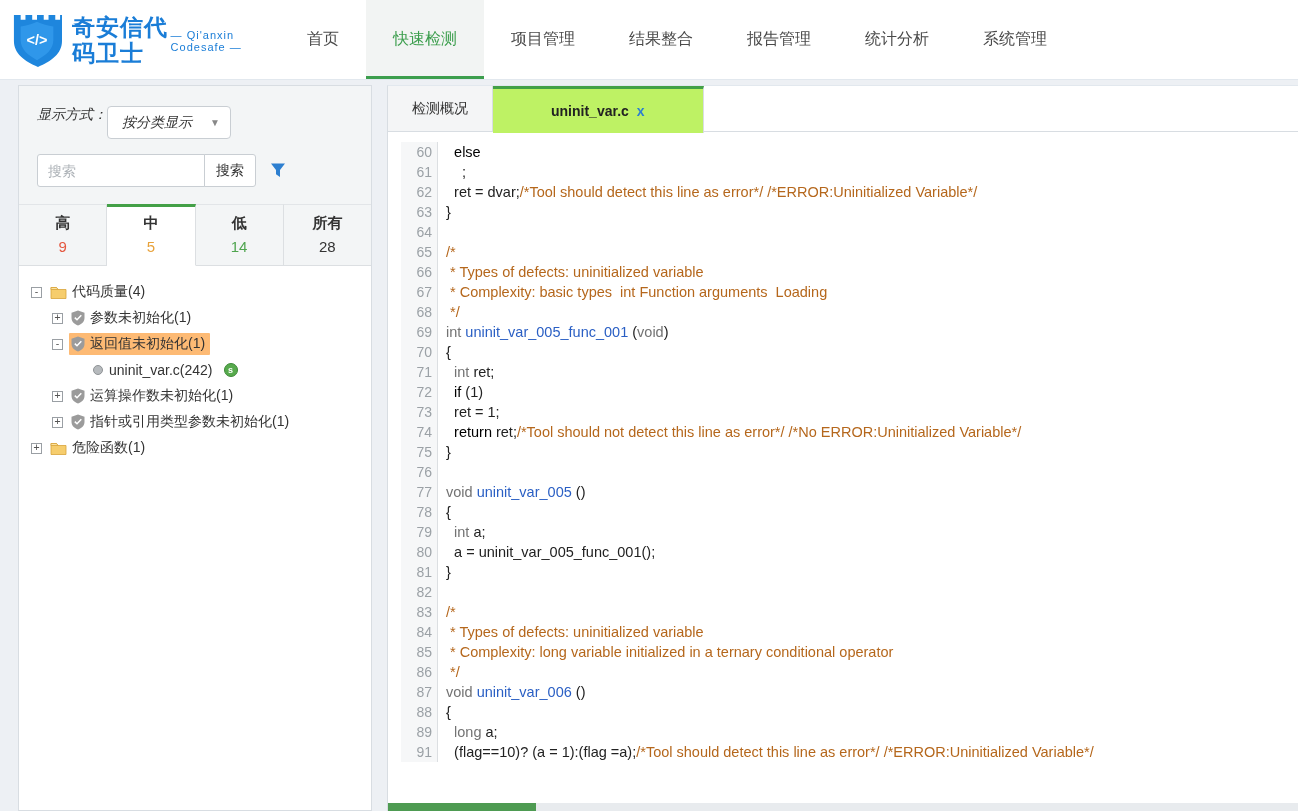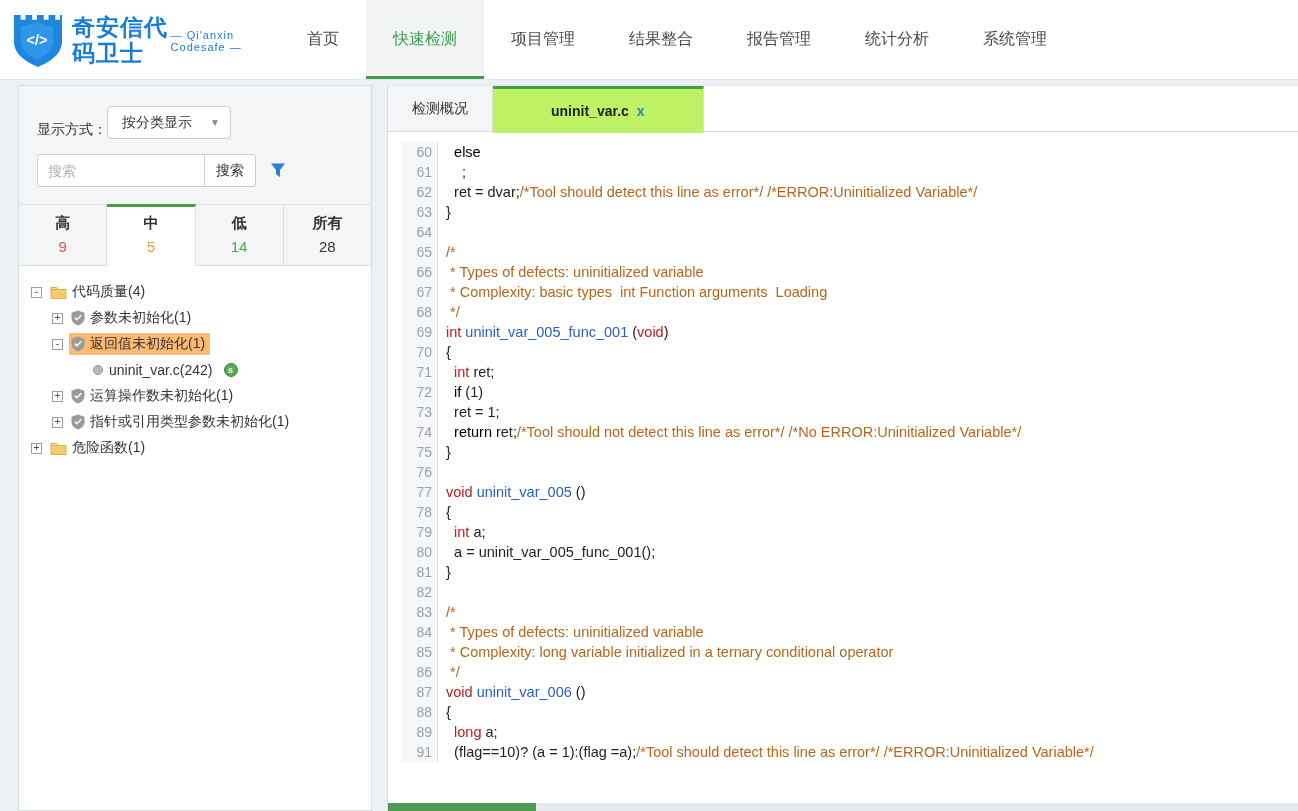--- a/index.html
+++ b/index.html
@@ -15,21 +15,21 @@
   .logo-title { color:#1a7dd7; font-size:23px; font-weight:bold; letter-spacing:1px; line-height:26px; }
   .logo-sub { color:#1a7dd7; font-size:11px; margin-top:3px; letter-spacing:1px; }
   .nav { display:flex; align-items:stretch; margin-left:28px; }
   .nav-item { display:flex; align-items:center; padding:0 27px; font-size:16px; color:#4a4a4a; cursor:pointer; }
   .nav-item.active { background:#f2f4f3; color:#3c9e4d; border-bottom:3px solid #3c9e4d; padding-top:3px; }
 
   
   .sidebar { position:absolute; left:18px; top:85px; width:354px; height:726px;
              background:#fff; border:1px solid #d8dde2; }
   .sidebar-top { background:#f3f5f6; }
-  .ctl-row { display:flex; align-items:flex-end; padding:20px 0 0 18px; }
+  .ctl-row { display:flex; align-items:flex-start; padding:20px 0 0 18px;font-style:italic; }
   .ctl-lbl { font-size:14px; color:#333; }
   .select { display:inline-flex; align-items:center; justify-content:space-between; width:124px; height:33px;
             background:#fff; border:1px solid #c9ced3; border-radius:4px; padding:0 10px 0 14px;
             font-size:14px; color:#333; cursor:pointer; }
   .caret { color:#888; font-size:10px; margin-left:6px; }
   .search-row { display:flex; align-items:center; padding:15px 0 17px 18px; }
   .search-input { width:168px; height:33px; border:1px solid #c9ced3; border-radius:3px 0 0 3px;
                   padding:0 10px; font-size:14px; color:#333; outline:none; background:#fff;
                   font-family:"Liberation Sans", sans-serif; }
   .search-input::placeholder { color:#aeb3b8; }
@@ -68,21 +68,21 @@
   .doc-tab.active { background:#bef264; border-top:3px solid #43a047; font-weight:bold; color:#222;
                     height:47px; padding:0 58px;align-items:center; }
   .doc-close { color:#2d7fd0; margin-left:8px; font-weight:bold; font-size:14px; }
 
   .code { position:absolute; left:0; top:47px; right:0; bottom:10px; overflow:hidden; padding-top:9px; }
   .code-row { display:flex; height:20px; line-height:20px; font-size:14.5px;align-items:flex-end; }
   .ln { flex:none; width:37px; margin-left:13px; text-align:right; padding-right:5px; color:#9ba1a6;
         background:#f6f7f8; border-right:1px solid #dcdfe2; font-size:14px; }
   .src { white-space:pre; padding-left:8px; color:#222; }
   .tok-kw  { color:#000000; }
-  .tok-type{ color:#b91c1c; }
+  .tok-type{ color:#737373; }
   .tok-fn  { color:#2a5fc4; }
   .tok-cmt { color:#b5671c; }
 
   .hscroll { position:absolute; left:0; right:0; bottom:0; height:8px; background:#e8ebee; }
   .hthumb { position:absolute; left:0; top:0; height:8px; width:148px; background:#4e9b52; cursor:pointer; }
 </style>
 </head>
 <body>
 
 <div class="page">

